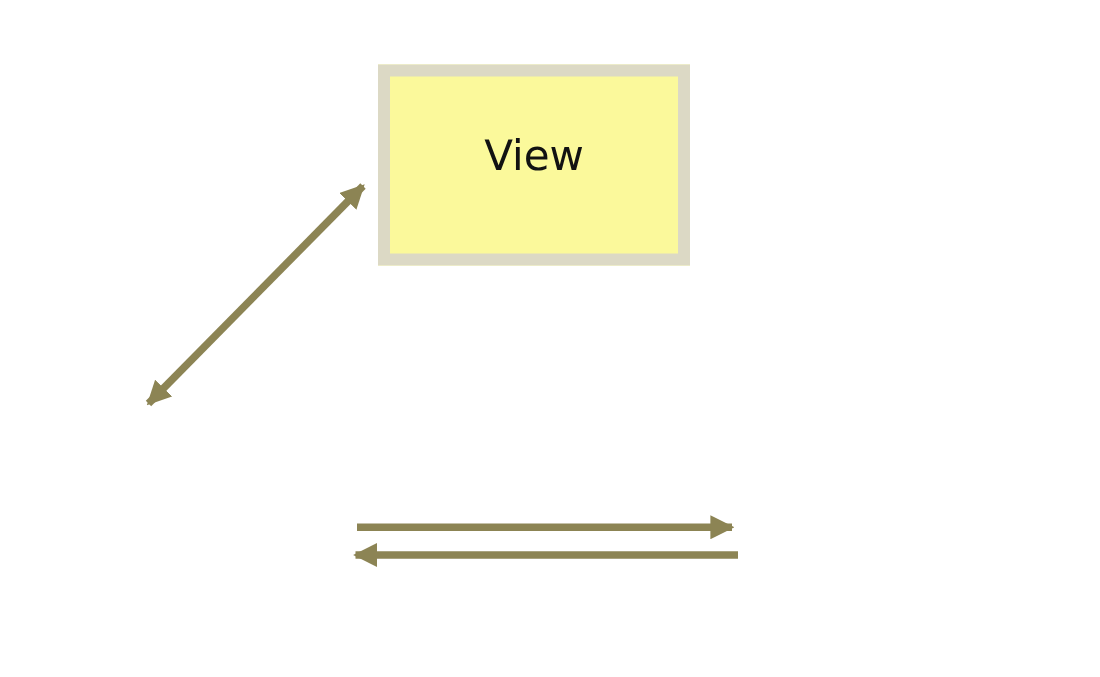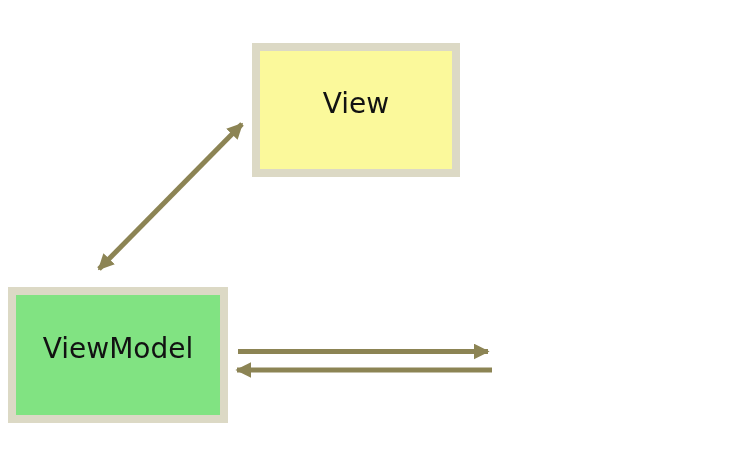--- a/index.html
+++ b/index.html
@@ -44,23 +44,20 @@
 </style>
 </head>
 <body>
 
 <div class="stage" style="background-color: rgb(255, 255, 255); color: rgb(18, 18, 18);">
 
   <div class="node" id="node-view" style="background-color: rgb(251, 249, 155); border-color: rgb(220, 217, 197);">
     <span class="node-label">View</span>
   </div>
 
-  <div class="node" id="node-viewmodel" style="background-color: rgb(129, 227, 130); border-color: rgb(220, 217, 197);">
-    <span class="node-label">ViewModel</span>
-  </div>
 
 
   <svg class="arrows-layer" width="733" height="451" viewBox="0 0 733 451">
     <defs>
       <marker id="arrow-head" viewBox="0 0 10 10" refX="9" refY="5" markerWidth="3.2" markerHeight="3.2" orient="auto-start-reverse">
         <path d="M 0 0 L 10 5 L 0 10 z" style="fill: rgb(140, 132, 84);"></path>
       </marker>
     </defs>
 
     <line x1="99" y1="269" x2="242" y2="124" stroke-width="5" marker-start="url(#arrow-head)" marker-end="url(#arrow-head)" style="stroke: rgb(140, 132, 84);"></line>

